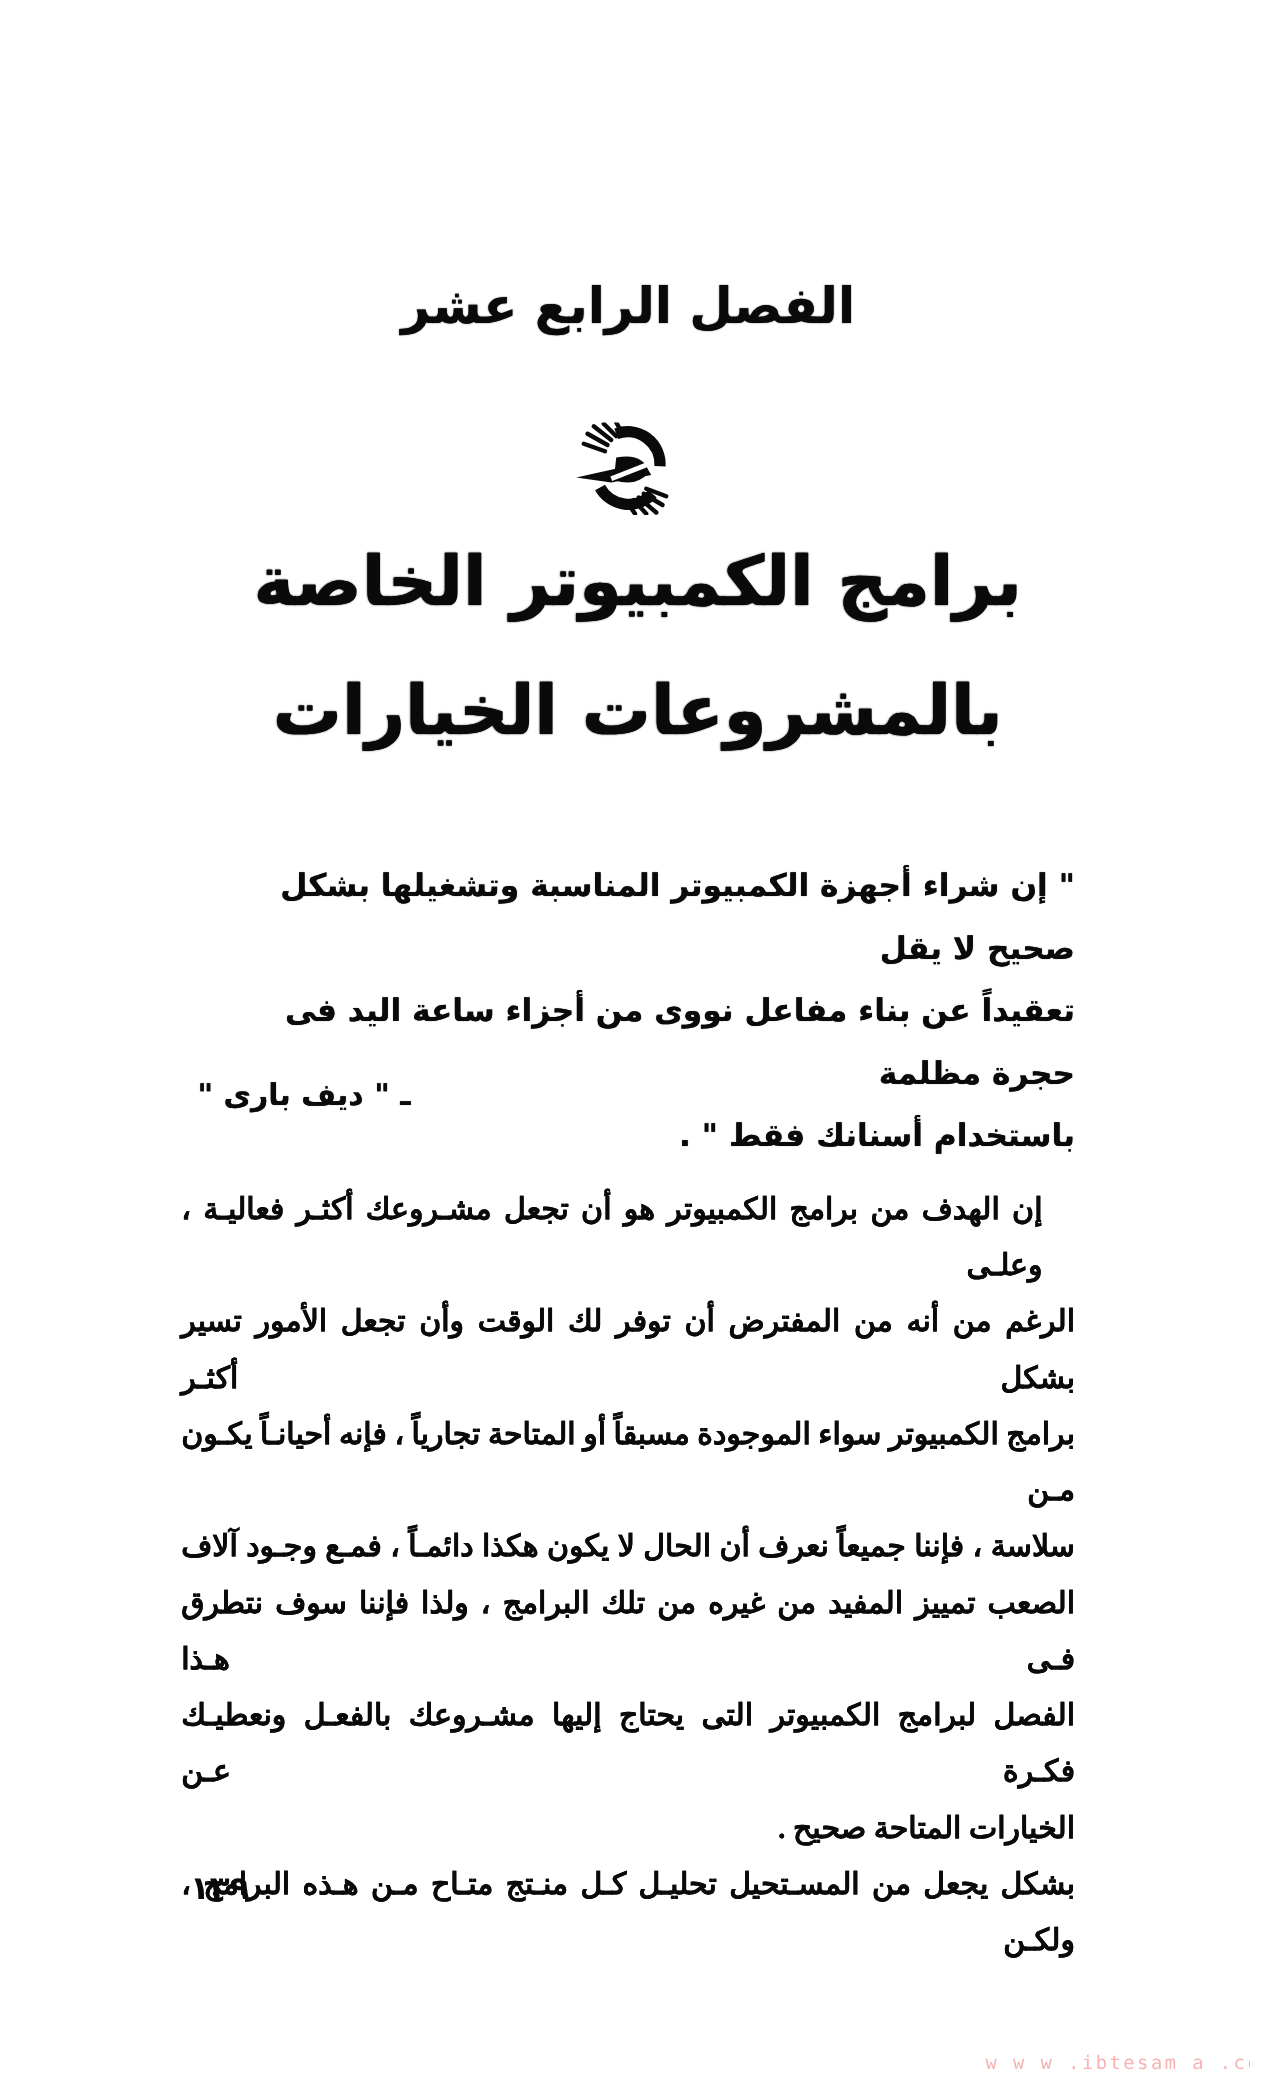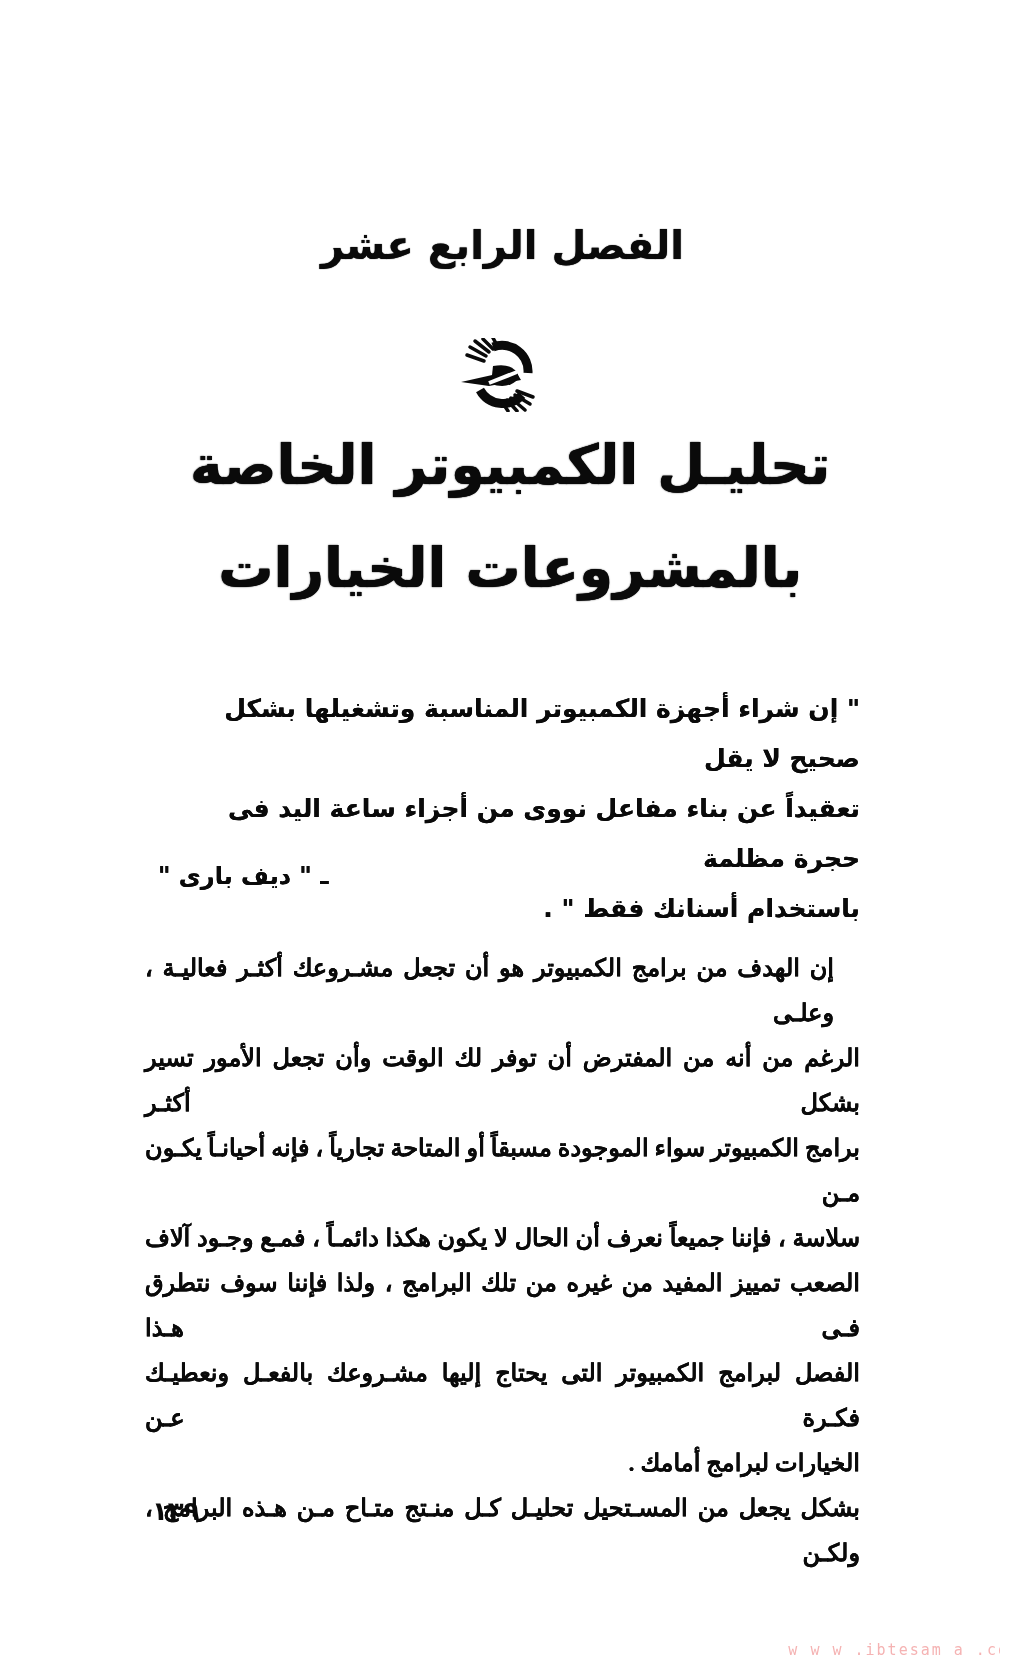--- a/index.html
+++ b/index.html
@@ -144,40 +144,40 @@
         <line x1="48" y1="62" x2="58" y2="73"></line>
         <line x1="43" y1="64" x2="49" y2="73"></line>
       </g>
       <path d="M2 44 L56 32 L62 42 L30 48 Z" fill="#0a0a0a"></path>
       <path d="M34 28 Q56 24 60 40 Q50 52 32 46 Z" fill="#0a0a0a"></path>
       <path d="M30 45 L58 34" stroke="#ffffff" stroke-width="4" fill="none"></path>
     </svg>
   </div>
 
   <div class="book-title">
-    <div>تحليـل الكمبيوتر الخاصة</div>
+    <div>برامج الكمبيوتر الخاصة</div>
     <div>بالمشروعات الخيارات</div>
   </div>
 
   <blockquote class="epigraph" style="margin:0;">
     <div>" إن شراء أجهزة الكمبيوتر المناسبة وتشغيلها بشكل صحيح لا يقل</div>
     <div>تعقيداً عن بناء مفاعل نووى من أجزاء ساعة اليد فى حجرة مظلمة</div>
     <div>باستخدام أسنانك فقط " .</div>
   </blockquote>
 
   <div class="attribution">ـ " ديف بارى "</div>
 
   <div class="body-text">
     <div class="body-line indent">إن الهدف من برامج الكمبيوتر هو أن تجعل مشـروعك أكثـر فعاليـة ، وعلـى</div>
     <div class="body-line">الرغم من أنه من المفترض أن توفر لك الوقت وأن تجعل الأمور تسير بشكل أكثـر</div>
     <div class="body-line">برامج الكمبيوتر سواء الموجودة مسبقاً أو المتاحة تجارياً ، فإنه أحيانـاً يكـون مـن</div>
     <div class="body-line">سلاسة ، فإننا جميعاً نعرف أن الحال لا يكون هكذا دائمـاً ، فمـع وجـود آلاف</div>
     <div class="body-line">الصعب تمييز المفيد من غيره من تلك البرامج ، ولذا فإننا سوف نتطرق فـى هـذا</div>
     <div class="body-line">الفصل لبرامج الكمبيوتر التى يحتاج إليها مشـروعك بالفعـل ونعطيـك فكـرة عـن</div>
-    <div class="body-line end">الخيارات لبرامج أمامك .</div>
+    <div class="body-line end">الخيارات المتاحة صحيح .</div>
     <div class="body-line">بشكل يجعل من المسـتحيل تحليـل كـل منـتج متـاح مـن هـذه البرامج ، ولكـن</div>
 
   </div>
 
   <div class="page-number">١٣٩</div>
 
   <div class="watermark">w w w .ibtesam a .com</div>
 
 </div>
 

